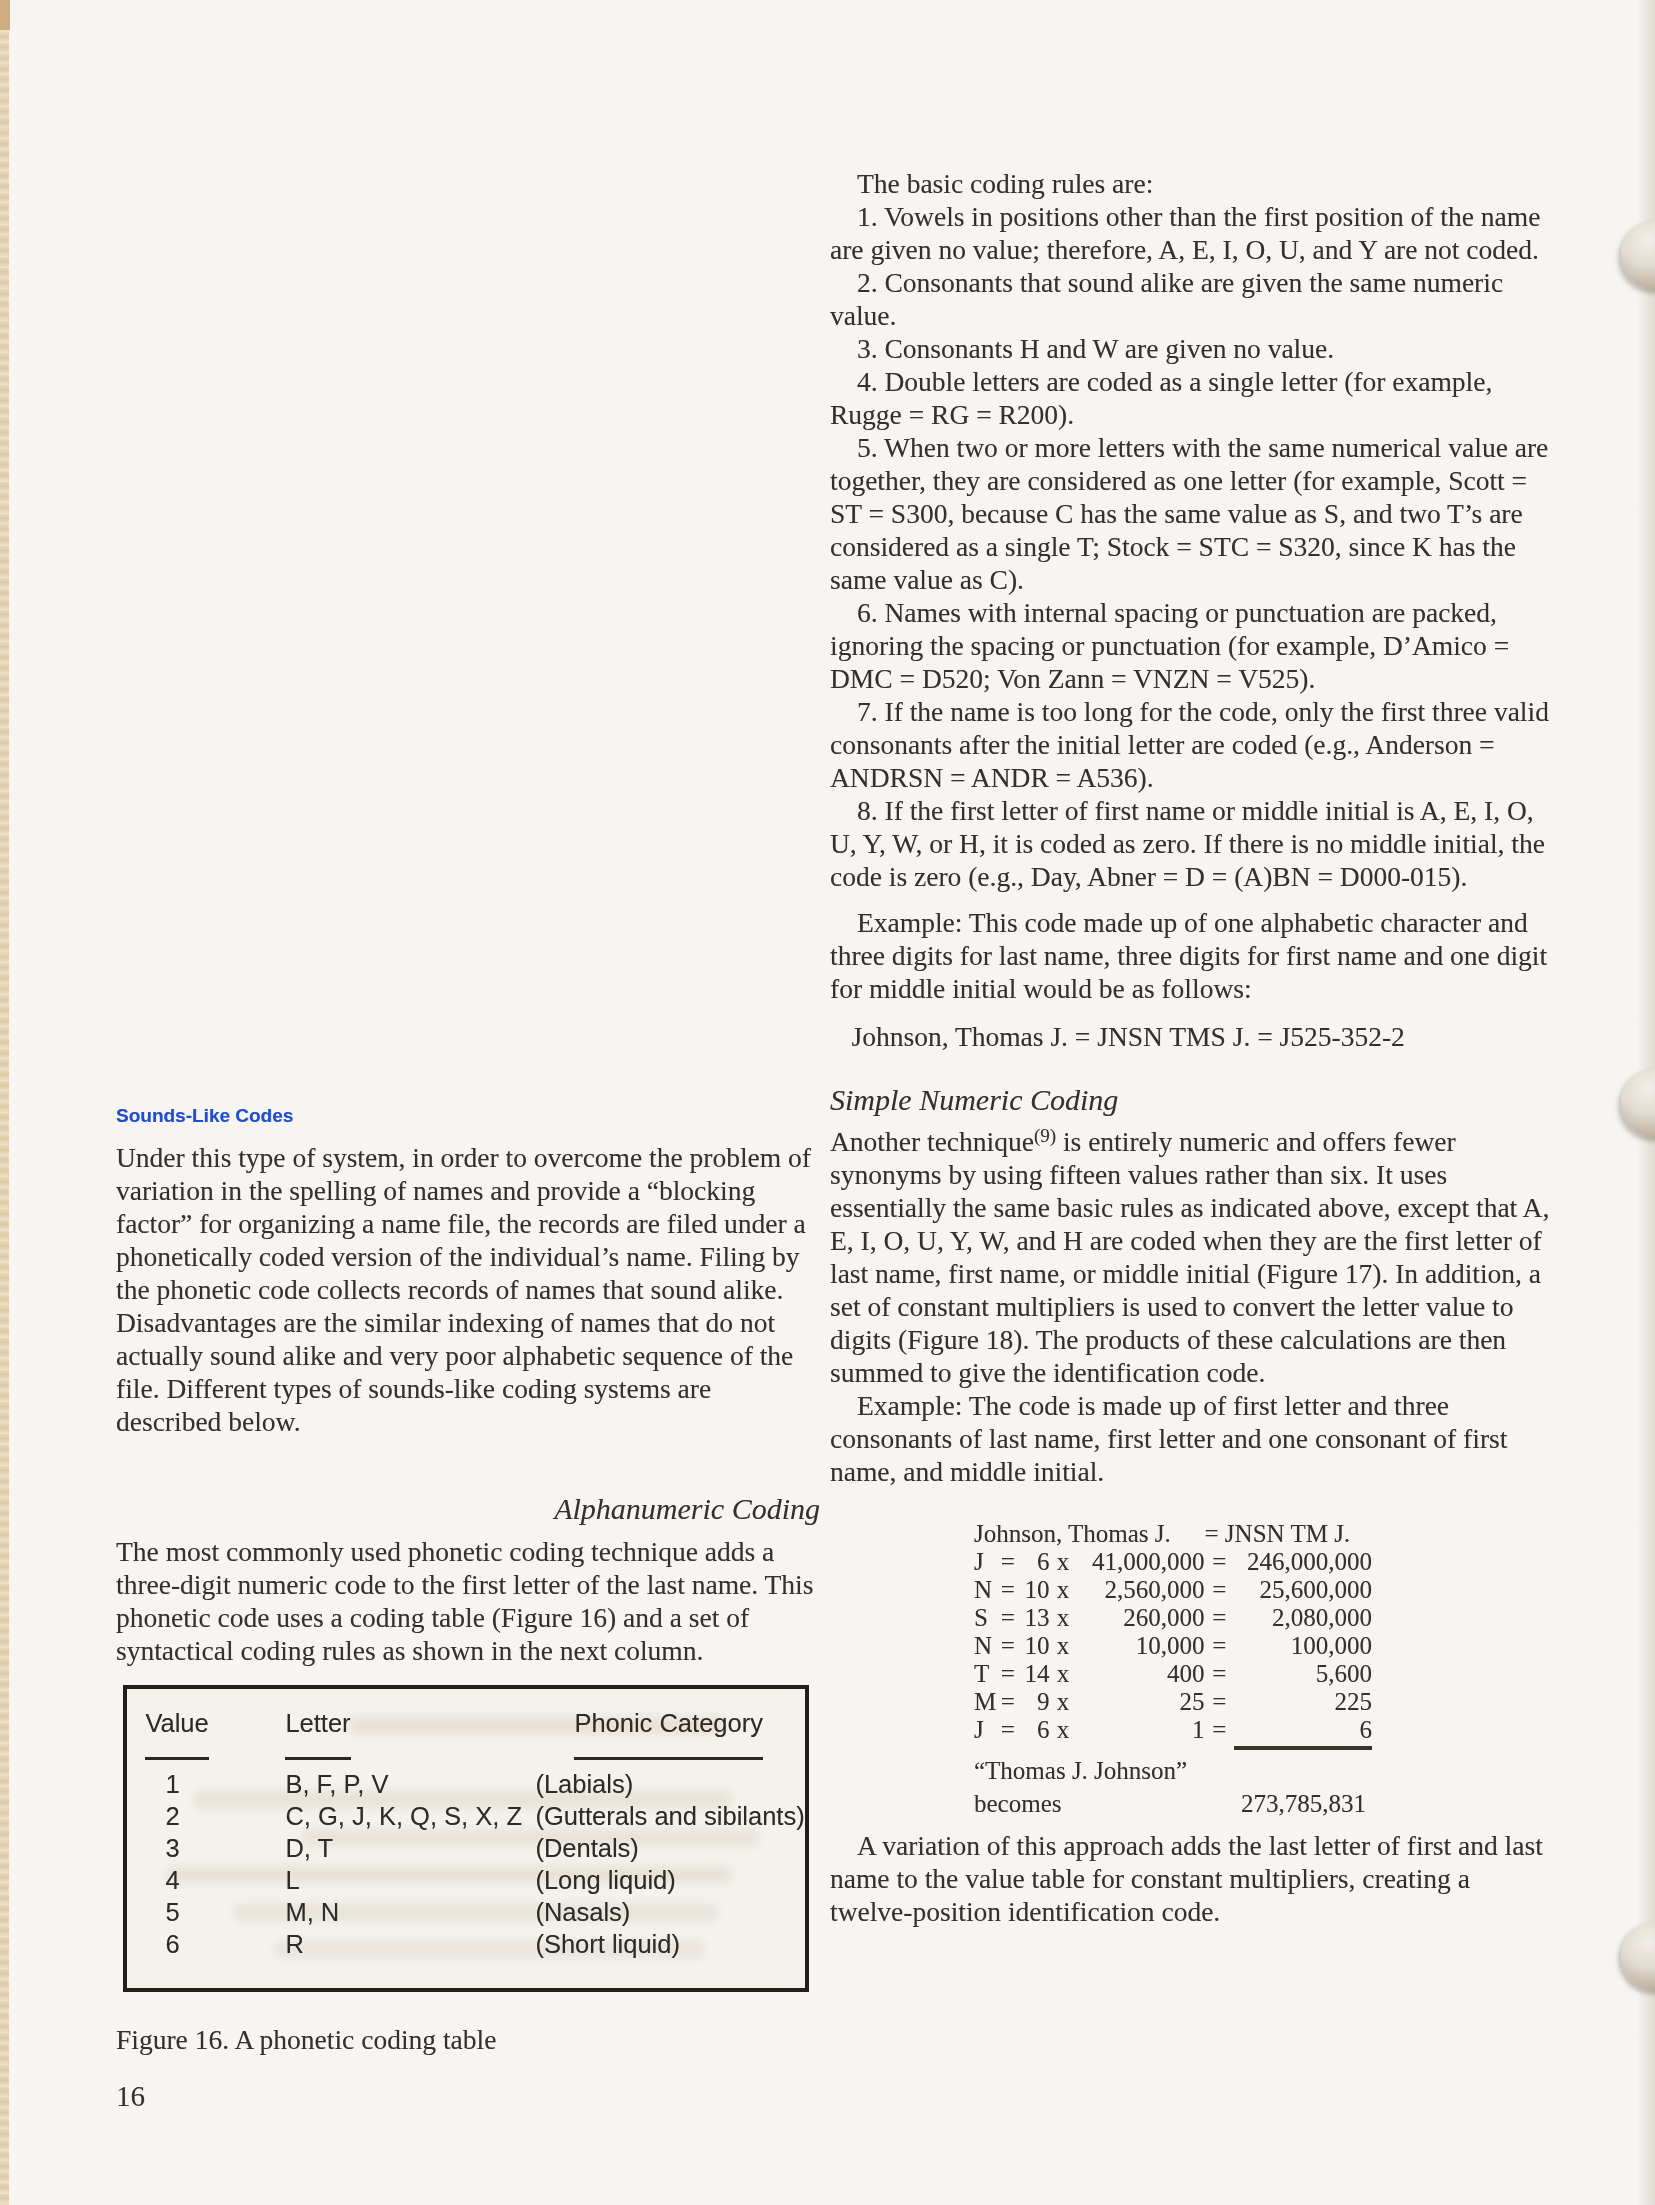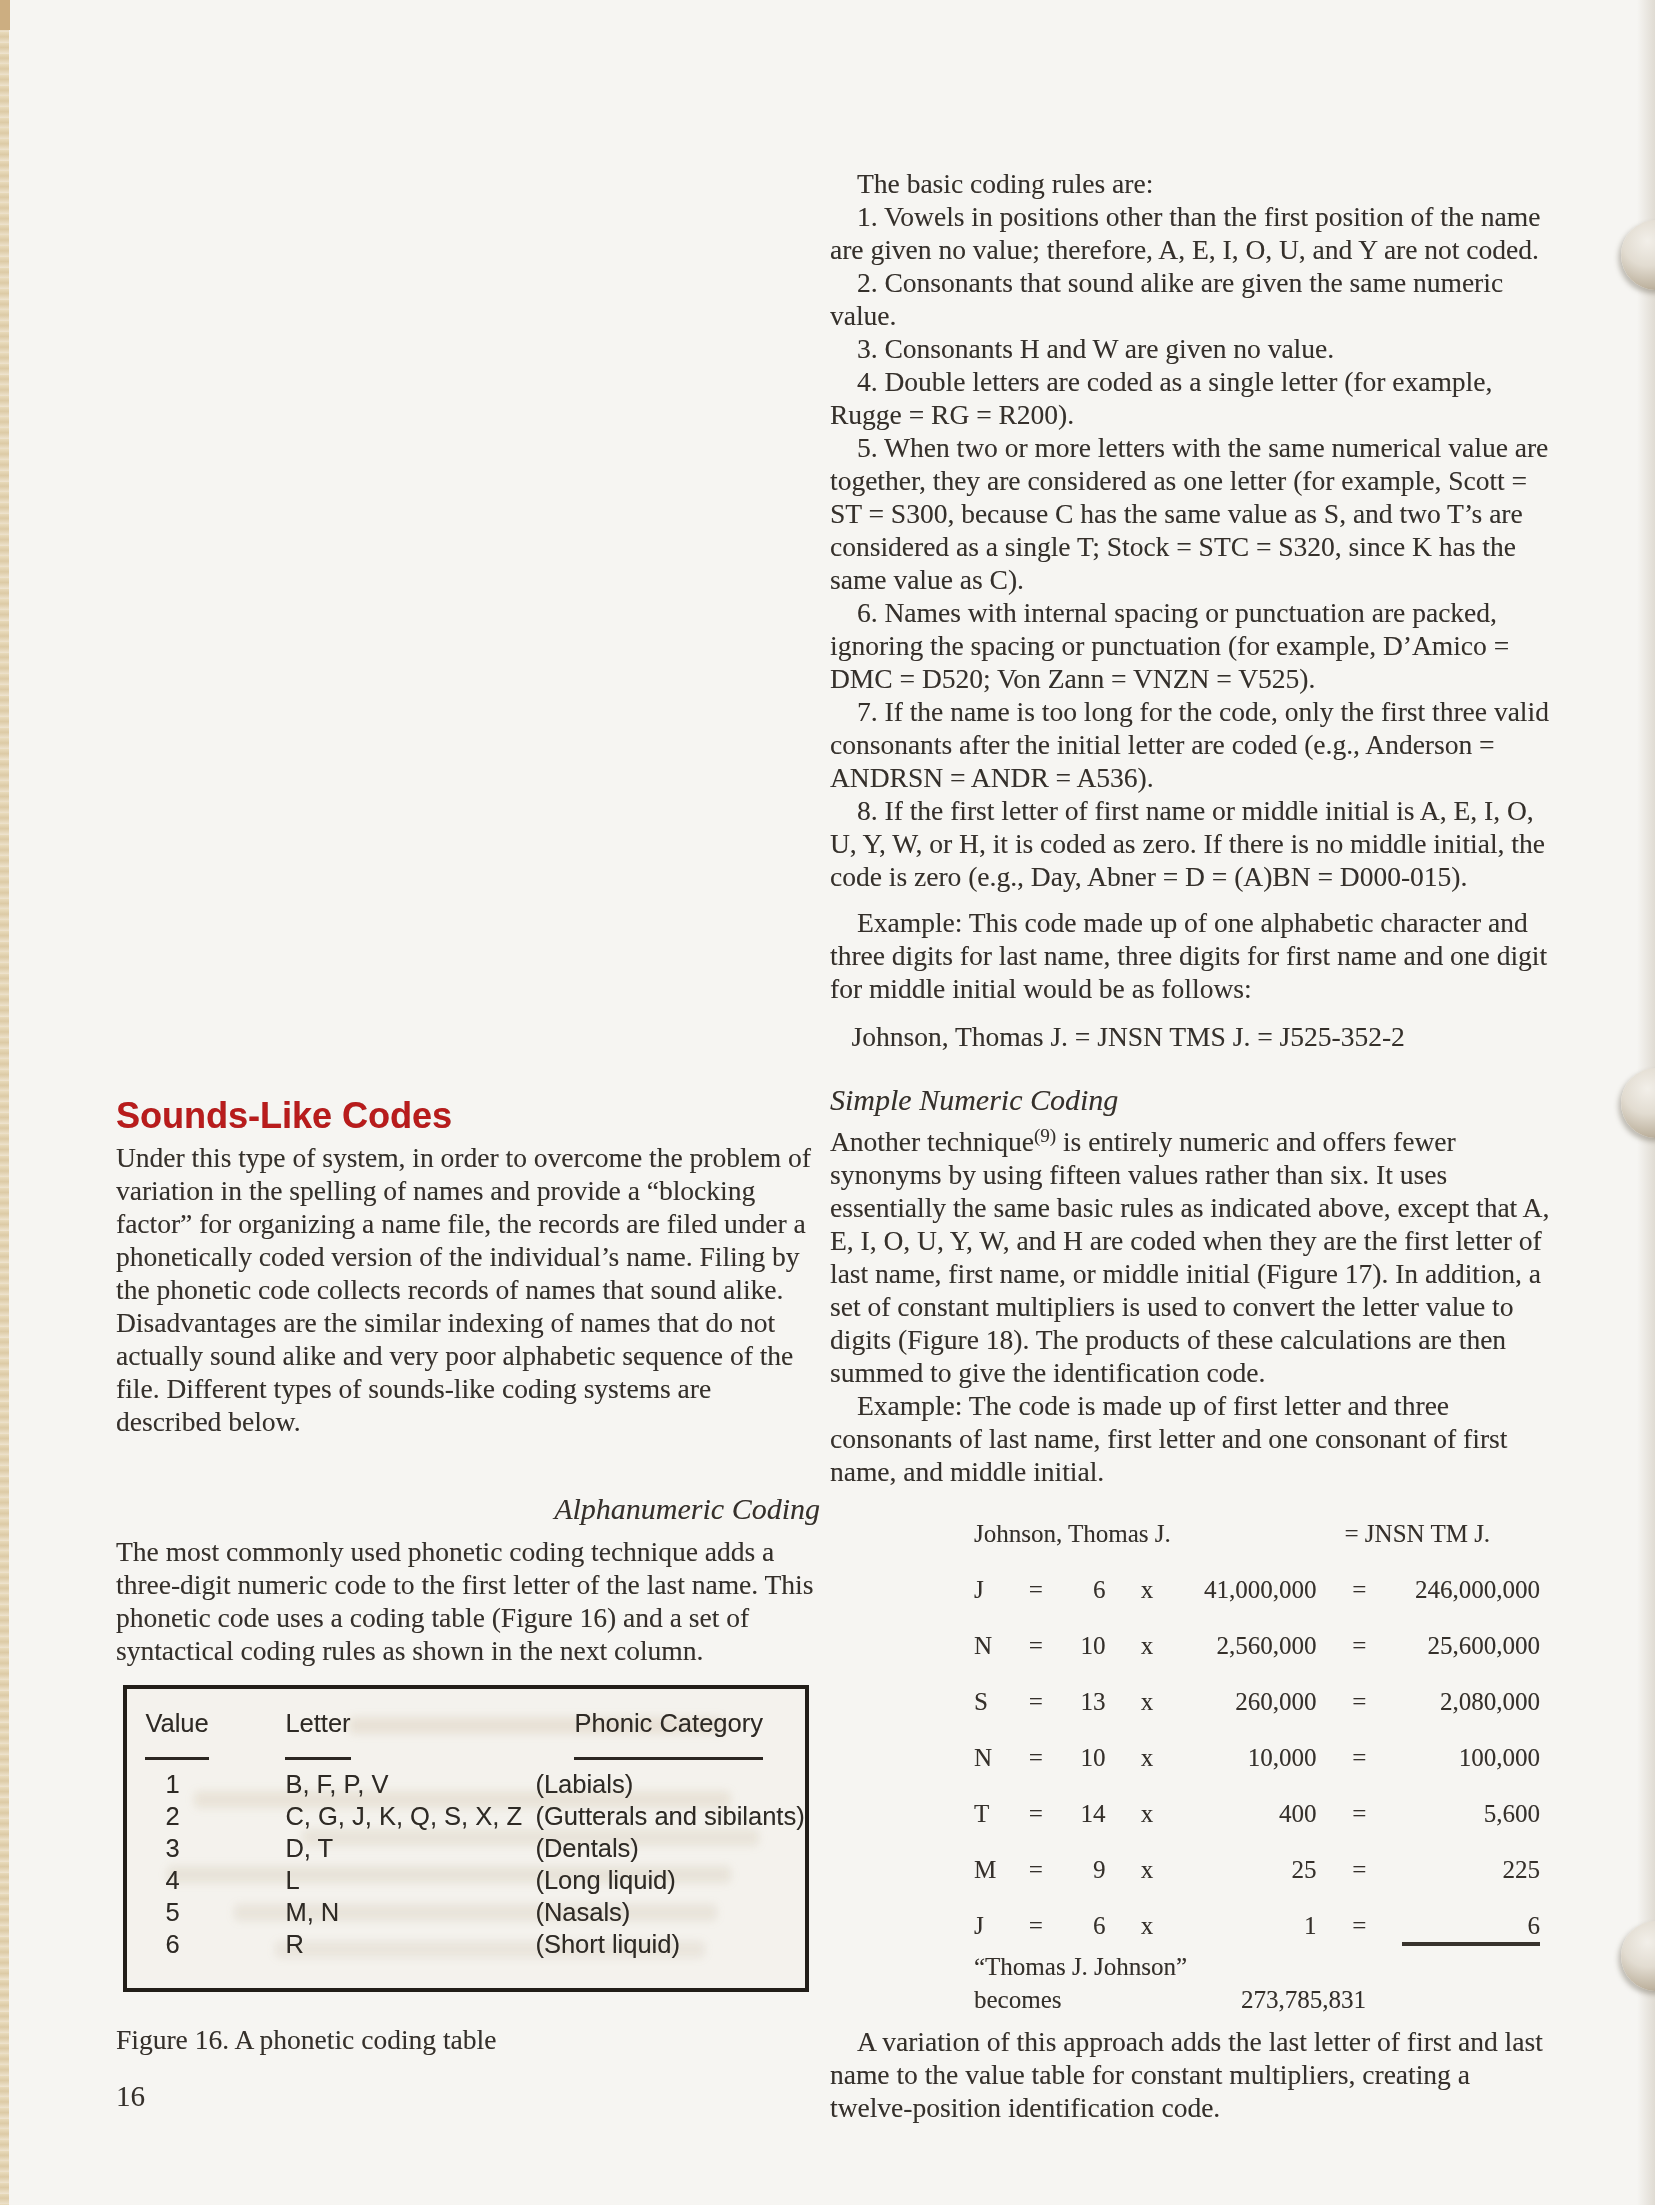--- a/index.html
+++ b/index.html
@@ -29,21 +29,21 @@
   .hole-2 { top:1068px; }
   .hole-3 { top:1921px; }
 
   
   .col-left  { position:absolute; left:116px;  top:1099px; width:704px; font-size:27.5px; line-height:33px; }
   .col-right { position:absolute; left:830px; top:167px;  width:724px; font-size:27.5px; line-height:33px; }
   p { margin:0; }
   .indent { text-indent:27px; }
   .h-sans {
     font-family:"Liberation Sans", sans-serif; font-weight:bold;
-    font-size:36px; line-height:33px; margin:0 0 8.7px 0; color:#b91c1c;
+    font-size:19px; line-height:33px; margin:0 0 8.7px 0; color:#1d4ed8;
     text-shadow:0.3px 0.3px 0.4px rgba(45,40,35,0.35);
   }
   .h-ital { font-style:italic; font-weight:normal; font-size:30px; line-height:33px; }
   .h-alpha { margin:54px 0 10.7px 0;text-align:right; }
   .h-simple { margin:29.5px 0 0 0; }
   .p-numeric { margin-top:9.4px; }
   .p-example1 { margin-top:13.4px; }
   .result-line { margin-top:14.8px; text-indent:21.5px; }
   sup { font-size:19px; line-height:0; vertical-align:9.4px; }
 
@@ -67,21 +67,21 @@
   .fh-letter { left:158px; }
   .fh-phonic { left:447px; }
   .fig-rows { position:absolute; top:79px; left:0; right:0; z-index:1; }
   .fig-row { display:grid; grid-template-columns:158px 250px auto; height:32px; align-items:start; }
   .fig-row .v { padding-left:38px; }
   .fig-caption { margin-top:31px; }
   .page-num { margin-top:24px; font-size:29px; }
 
   
   .calc { margin:32px 0 0 144px; font-size:25px; line-height:28px; white-space:nowrap; }
-  .calc-grid { display:grid; grid-template-columns:23px 21.5px 31px 27px 128px 29.5px 138px;gap:28px; }
+  .calc-grid { display:grid; grid-template-columns:23px 21.5px 31px 27px 128px 29.5px 138px; }
   .calc-grid .hd-name { grid-column:1/6; }
   .calc-grid .hd-code { grid-column:6/8; }
   .calc-grid .r  { text-align:right; }
   .calc-grid .c  { text-align:center; }
   .calc-grid .sum { border-bottom:4px solid #38332d; padding-bottom:2px; }
   .calc-footname { margin-top:6.7px; }
   .calc-footrow { display:flex; justify-content:space-between; width:392px; margin-top:5.4px; }
   .p-closing { margin-top:10.7px; }
 </style>
 </head>

